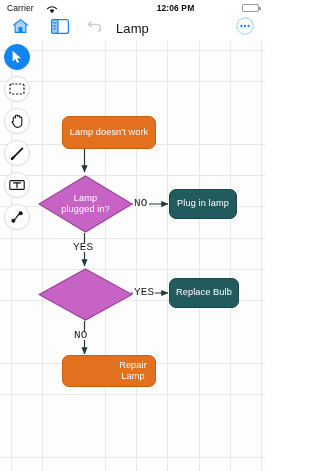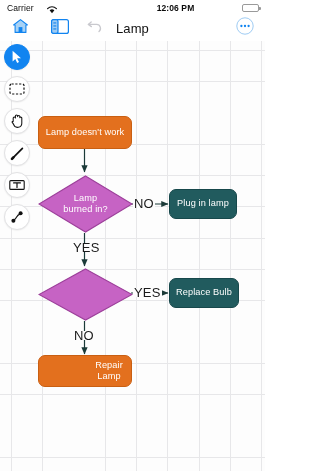--- a/index.html
+++ b/index.html
@@ -77,30 +77,31 @@
   .tool svg { display:block; }
 
   
   .node {
     position:absolute;
     display:flex; align-items:center; justify-content:center;
     text-align:center; color:#ffffff; cursor:pointer;
     font-size:9.2px; line-height:11.5px; letter-spacing:0.1px;
   }
   .node.rect { border-radius:7px; }
-  .node.orange { background:#E3701E; border:1px solid #C95F12; }
+  .node.orange { background:#E3701E; border:1px solid #C95F12;margin-left:24px; }
   .node.teal   { background:#215B5E; border:1px solid #17484B; }
   .node.diamond-wrap { background:transparent; border:none; }
   .diamond-svg { position:absolute; left:0; top:0; }
   .diamond-label { position:relative; z-index:2; color:#fff; }
 
   .edge-label {
-    position:absolute; font-size:13px; color:#1b1b1b;
+    position:absolute; font-size:11px; color:#1b1b1b;
     background:#fdfdfd; padding:0 1px; letter-spacing:0.2px;
     line-height:9px;
+    font-family:Liberation Mono, monospace;
   }
 </style>
 </head>
 <body>
 
 <div id="app">
 
   <div class="statusbar">
     <div class="sb-left">
       <span>Carrier</span>
@@ -188,21 +189,21 @@
     <div class="node rect orange" style="left:38px; top:75px; width:94px; height:33px;">
       <span>Lamp doesn't work</span>
     </div>
 
     <div class="node diamond-wrap" style="left:38px; top:134px; width:95px; height:58px;">
       <svg class="diamond-svg" width="95" height="58" viewBox="0 0 95 58">
         <polygon points="47.5,1 94,29 47.5,57 1,29" fill="#C663C4" stroke="#9C3F9A" stroke-width="1.1"></polygon>
       </svg>
       <span class="diamond-label">
         <span>Lamp</span><br>
-        <span>burned in?</span>
+        <span>plugged in?</span>
       </span>
     </div>
 
     <div class="node rect teal" style="left:169px; top:148px; width:68px; height:30px;">
       <span>Plug in lamp</span>
     </div>
 
     <div class="node diamond-wrap" style="left:38px; top:227px; width:95px; height:53px;">
       <svg class="diamond-svg" width="95" height="53" viewBox="0 0 95 53">
         <polygon points="47.5,1 94,26.5 47.5,52 1,26.5" fill="#C663C4" stroke="#9C3F9A" stroke-width="1.1"></polygon>

